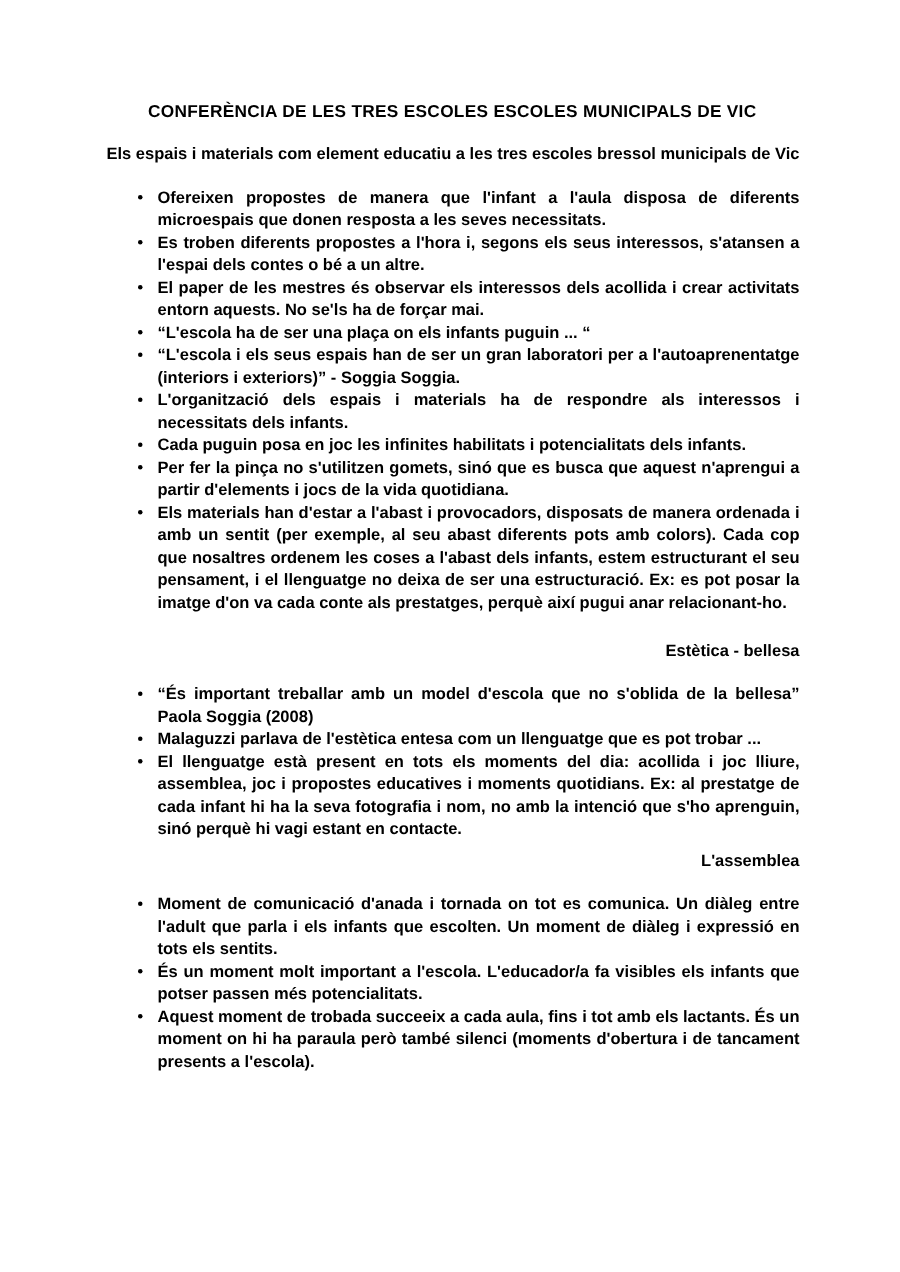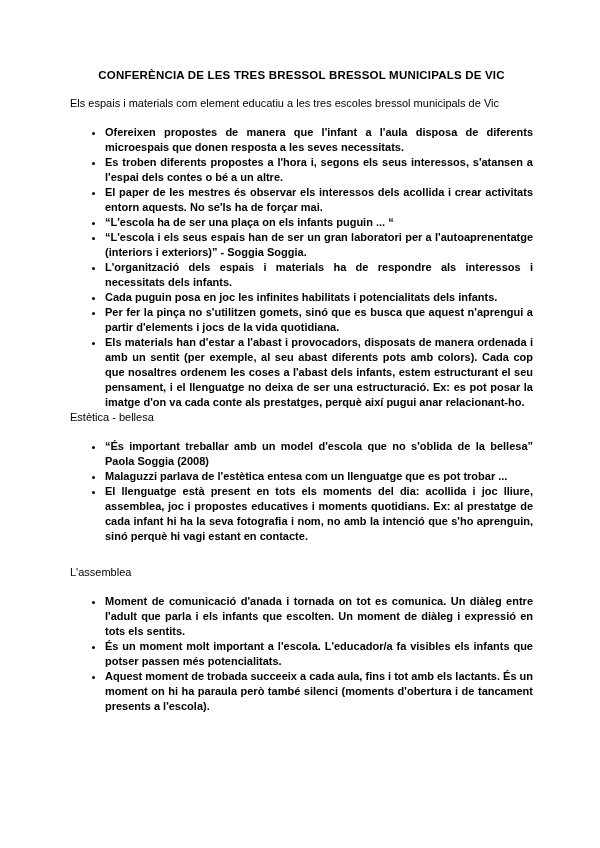--- a/index.html
+++ b/index.html
@@ -19,44 +19,44 @@
   }
   .doc-title {
     font-size: 11.5px;
     font-weight: bold;
     text-align: center;
     margin: 0 0 13px 0;
     letter-spacing: 0.2px;
   }
   .section-heading {
     font-size: 11px;
-    font-weight: normal;
+    font-weight: bold;
     margin: 0 0 14px 0;
-    text-align: left;
+    text-align: right;
   }
-  .sec-2 { }
-  .sec-3 { margin-top: 21px; }
+  .sec-2 { margin-top: 17px; }
+  .sec-3 { margin-top: 6px; }
   ul.bullet-list {
     margin: 0;
     padding: 0 0 0 35px;
     list-style: disc outside;
     font-weight: bold;
   }
   ul.bullet-list li {
     text-align: justify;
     margin: 0;
     padding: 0;
   }
 </style>
 </head>
 <body>
 
 <div class="page">
 
-  <h1 class="doc-title">CONFERÈNCIA DE LES TRES BRESSOL BRESSOL MUNICIPALS DE VIC</h1>
+  <h1 class="doc-title">CONFERÈNCIA DE LES TRES ESCOLES ESCOLES MUNICIPALS DE VIC</h1>
 
   <section class="sec-1">
     <h2 class="section-heading">Els espais i materials com element educatiu a les tres escoles bressol municipals de Vic</h2>
     <ul class="bullet-list">
       <li>Ofereixen propostes de manera que l'infant a l'aula disposa de diferents microespais que donen resposta a les seves necessitats.</li>
       <li>Es troben diferents propostes a l'hora i, segons els seus interessos, s'atansen a l'espai dels contes o bé a un altre.</li>
       <li>El paper de les mestres és observar els interessos dels acollida i crear activitats entorn aquests. No se'ls ha de forçar mai.</li>
       <li>“L'escola ha de ser una plaça on els infants puguin ... “</li>
       <li>“L'escola i els seus espais han de ser un gran laboratori per a l'autoaprenentatge (interiors i exteriors)” - Soggia Soggia.</li>
       <li>L'organització dels espais i materials ha de respondre als interessos i necessitats dels infants.</li>

